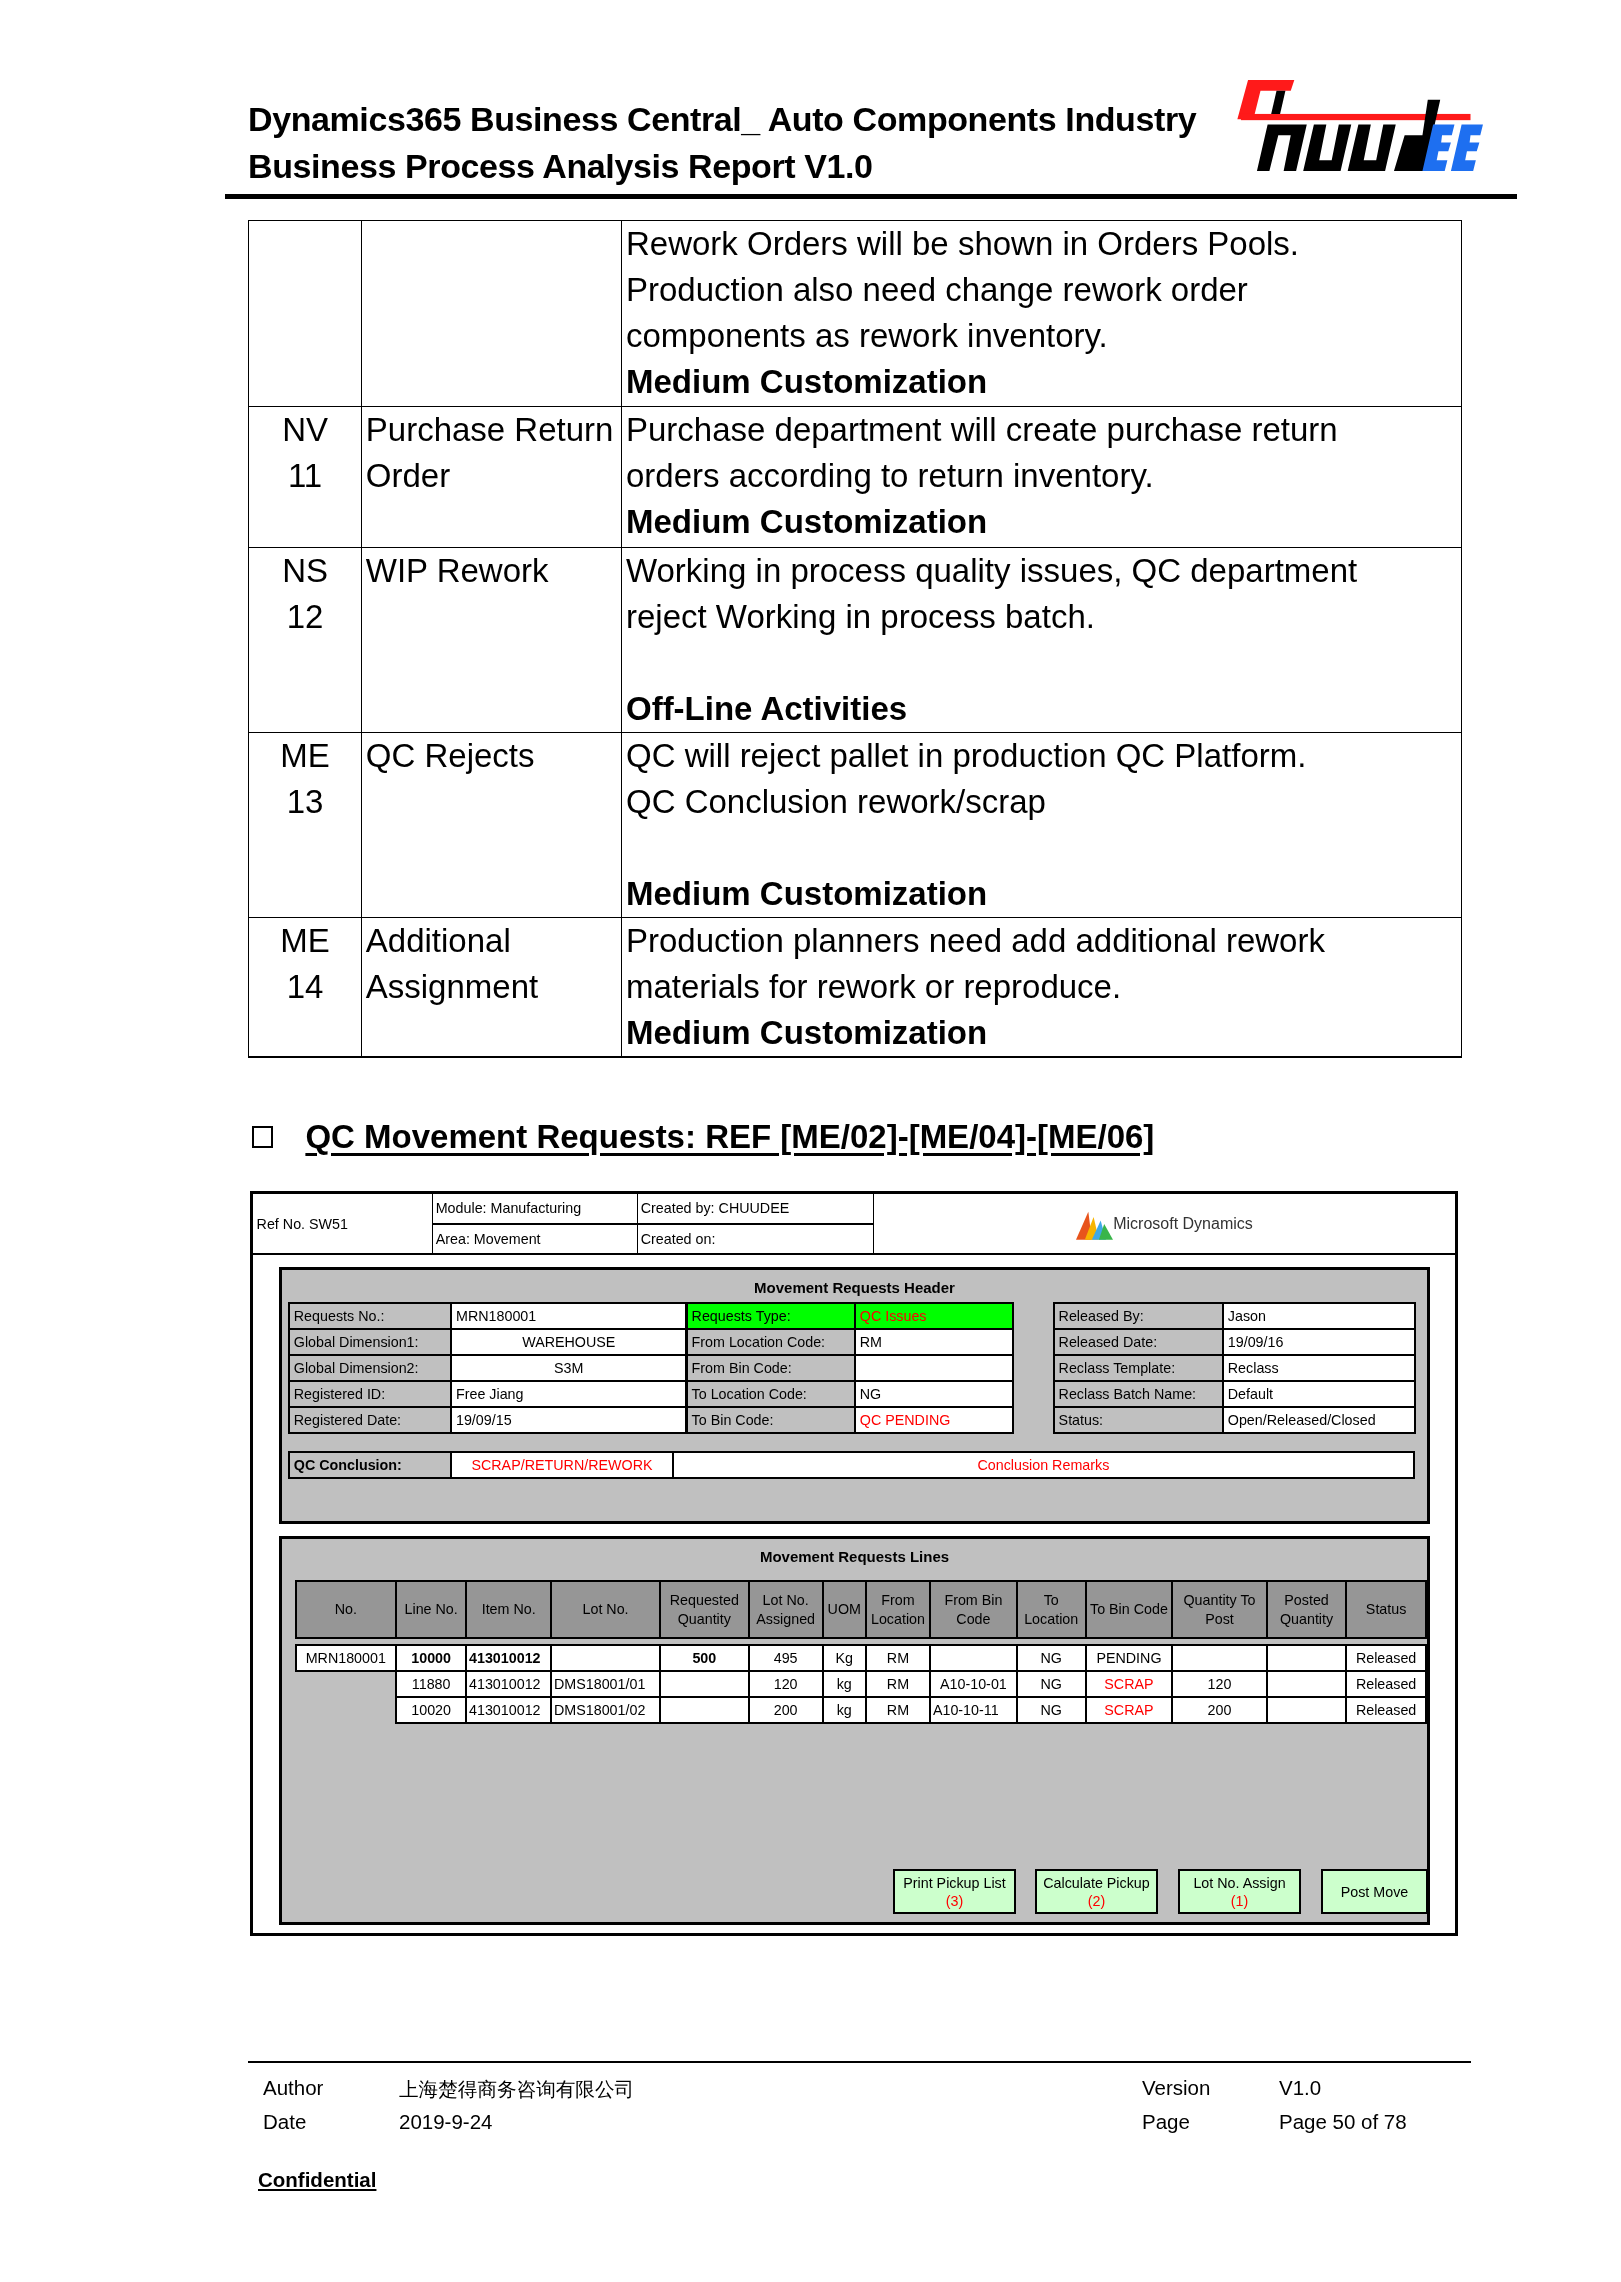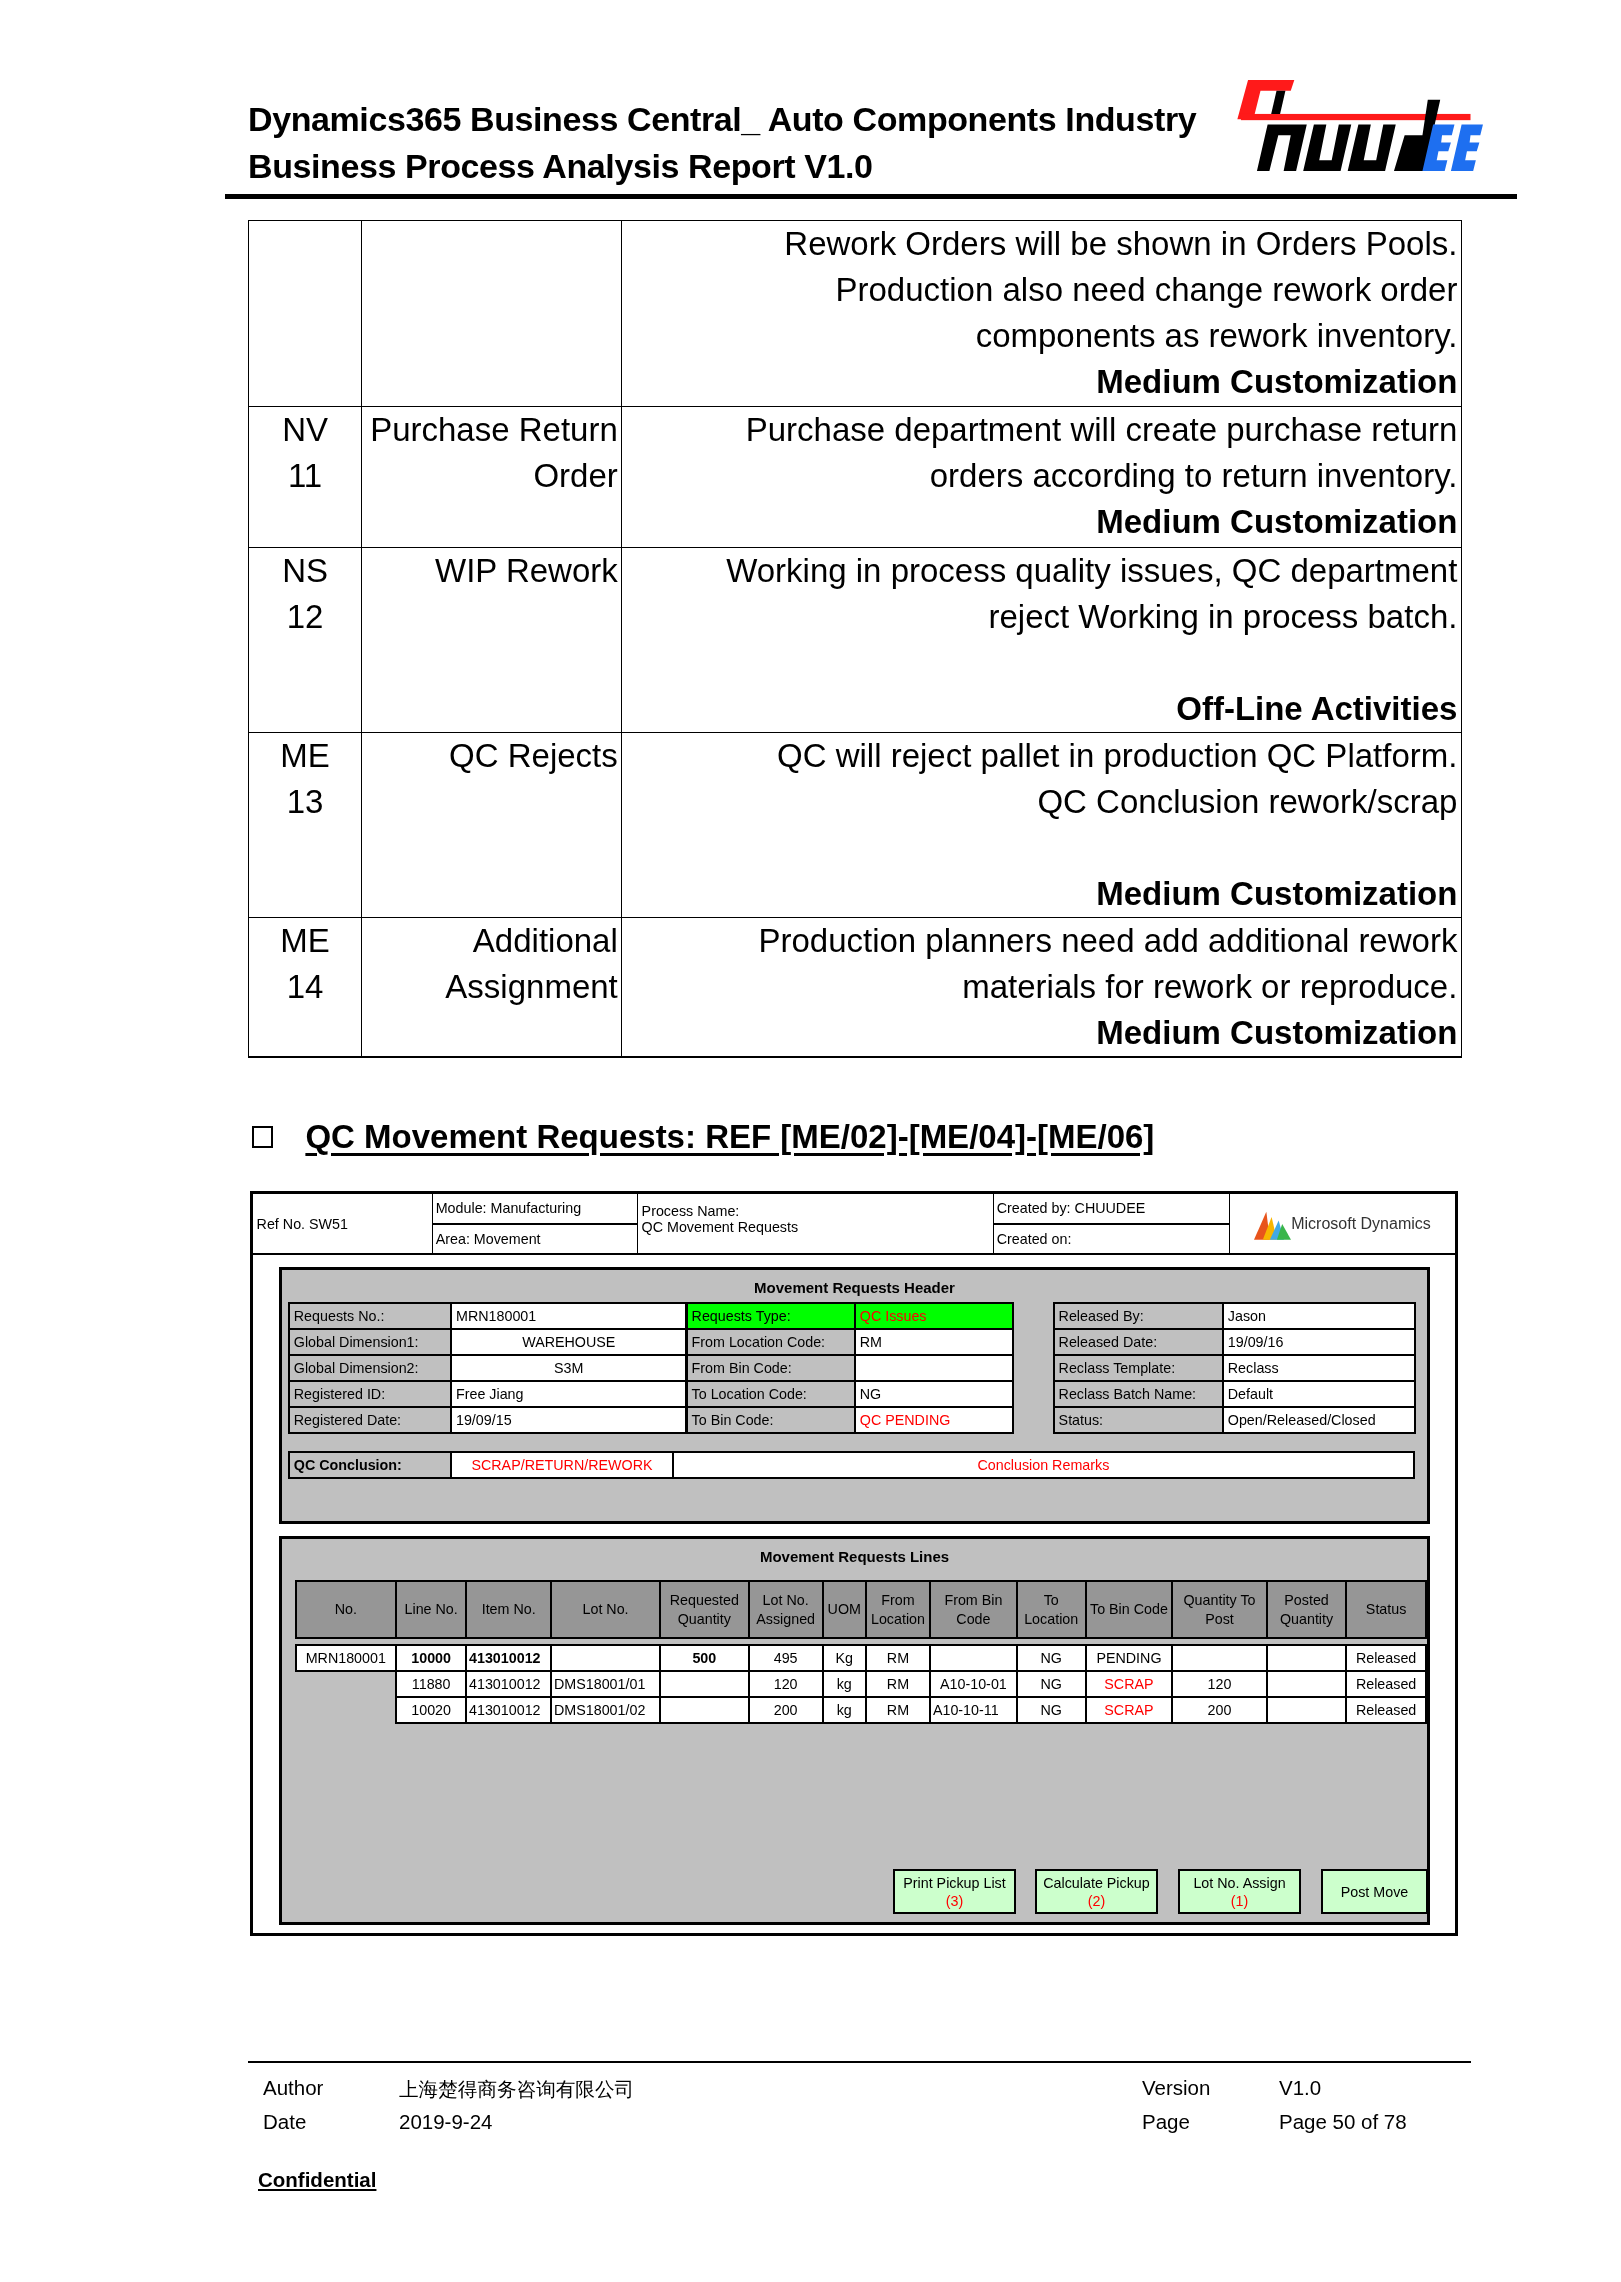--- a/index.html
+++ b/index.html
@@ -7,21 +7,21 @@
          font-family:"Liberation Sans", sans-serif; color:#000; }
   .abs { position:absolute; }
 
   
   #doc-title { left:248px; top:96px; font-size:34px; font-weight:bold; line-height:47px; letter-spacing:-0.4px; }
   #header-rule { left:225px; top:194px; width:1292px; height:4.5px; background:#000; }
   #logo { left:1232px; top:73px; width:267px; height:105px; }
 
   
   #req-table { left:248px; top:220px; width:1214px; border-collapse:collapse; font-size:33px; line-height:46px; }
-  #req-table td { border:1.8px solid #000; vertical-align:top; padding:0 3.6px;text-align:right; }
+  #req-table td { border:1.8px solid #000; vertical-align:top; padding:0 3.6px; }
   #req-table td.code { width:105px; text-align:center; }
   #req-table td.name { width:252px; }
   #req-table tr.r0 td { height:185px; }
   #req-table tr.r1 td { height:140px; }
   #req-table tr.r2 td { height:184px; }
   #req-table tr.r3 td { height:184px; }
   #req-table tr.r4 td { height:138px; }
   #req-table .bold { font-weight:bold; }
   #req-table { border-bottom:2.7px solid #000; }
 
@@ -162,24 +162,20 @@
   <div id="section-checkbox"></div>
   <span id="section-title">QC Movement Requests: REF [ME/02]-[ME/04]-[ME/06]</span>
 </div>
 
 <div id="form" class="abs">
   <div id="form-top">
     <div class="ft-cell" style="width:180px; display:flex; align-items:center; padding-left:3.6px;">Ref No. SW51</div>
     <div class="ft-cell ft-split" style="width:205px;">
       <div>Module: Manufacturing</div>
       <div>Area:  Movement</div>
-    </div>
-    <div class="ft-cell" style="width:356px; padding:9px 0 0 3.6px;">
-      <div>Process Name:</div>
-      <div>QC Movement Requests</div>
     </div>
     <div class="ft-cell ft-split" style="width:236px;">
       <div>Created by: CHUUDEE</div>
       <div>Created on:</div>
     </div>
     <div style="flex:1;">
       <div id="ms-logo">
         <svg width="37" height="32" viewBox="0 0 42 36">
           <polygon points="0,36 14,4 18,36" fill="#e8541c"></polygon>
           <polygon points="10,36 20,10 26,36" fill="#f7b500"></polygon>

